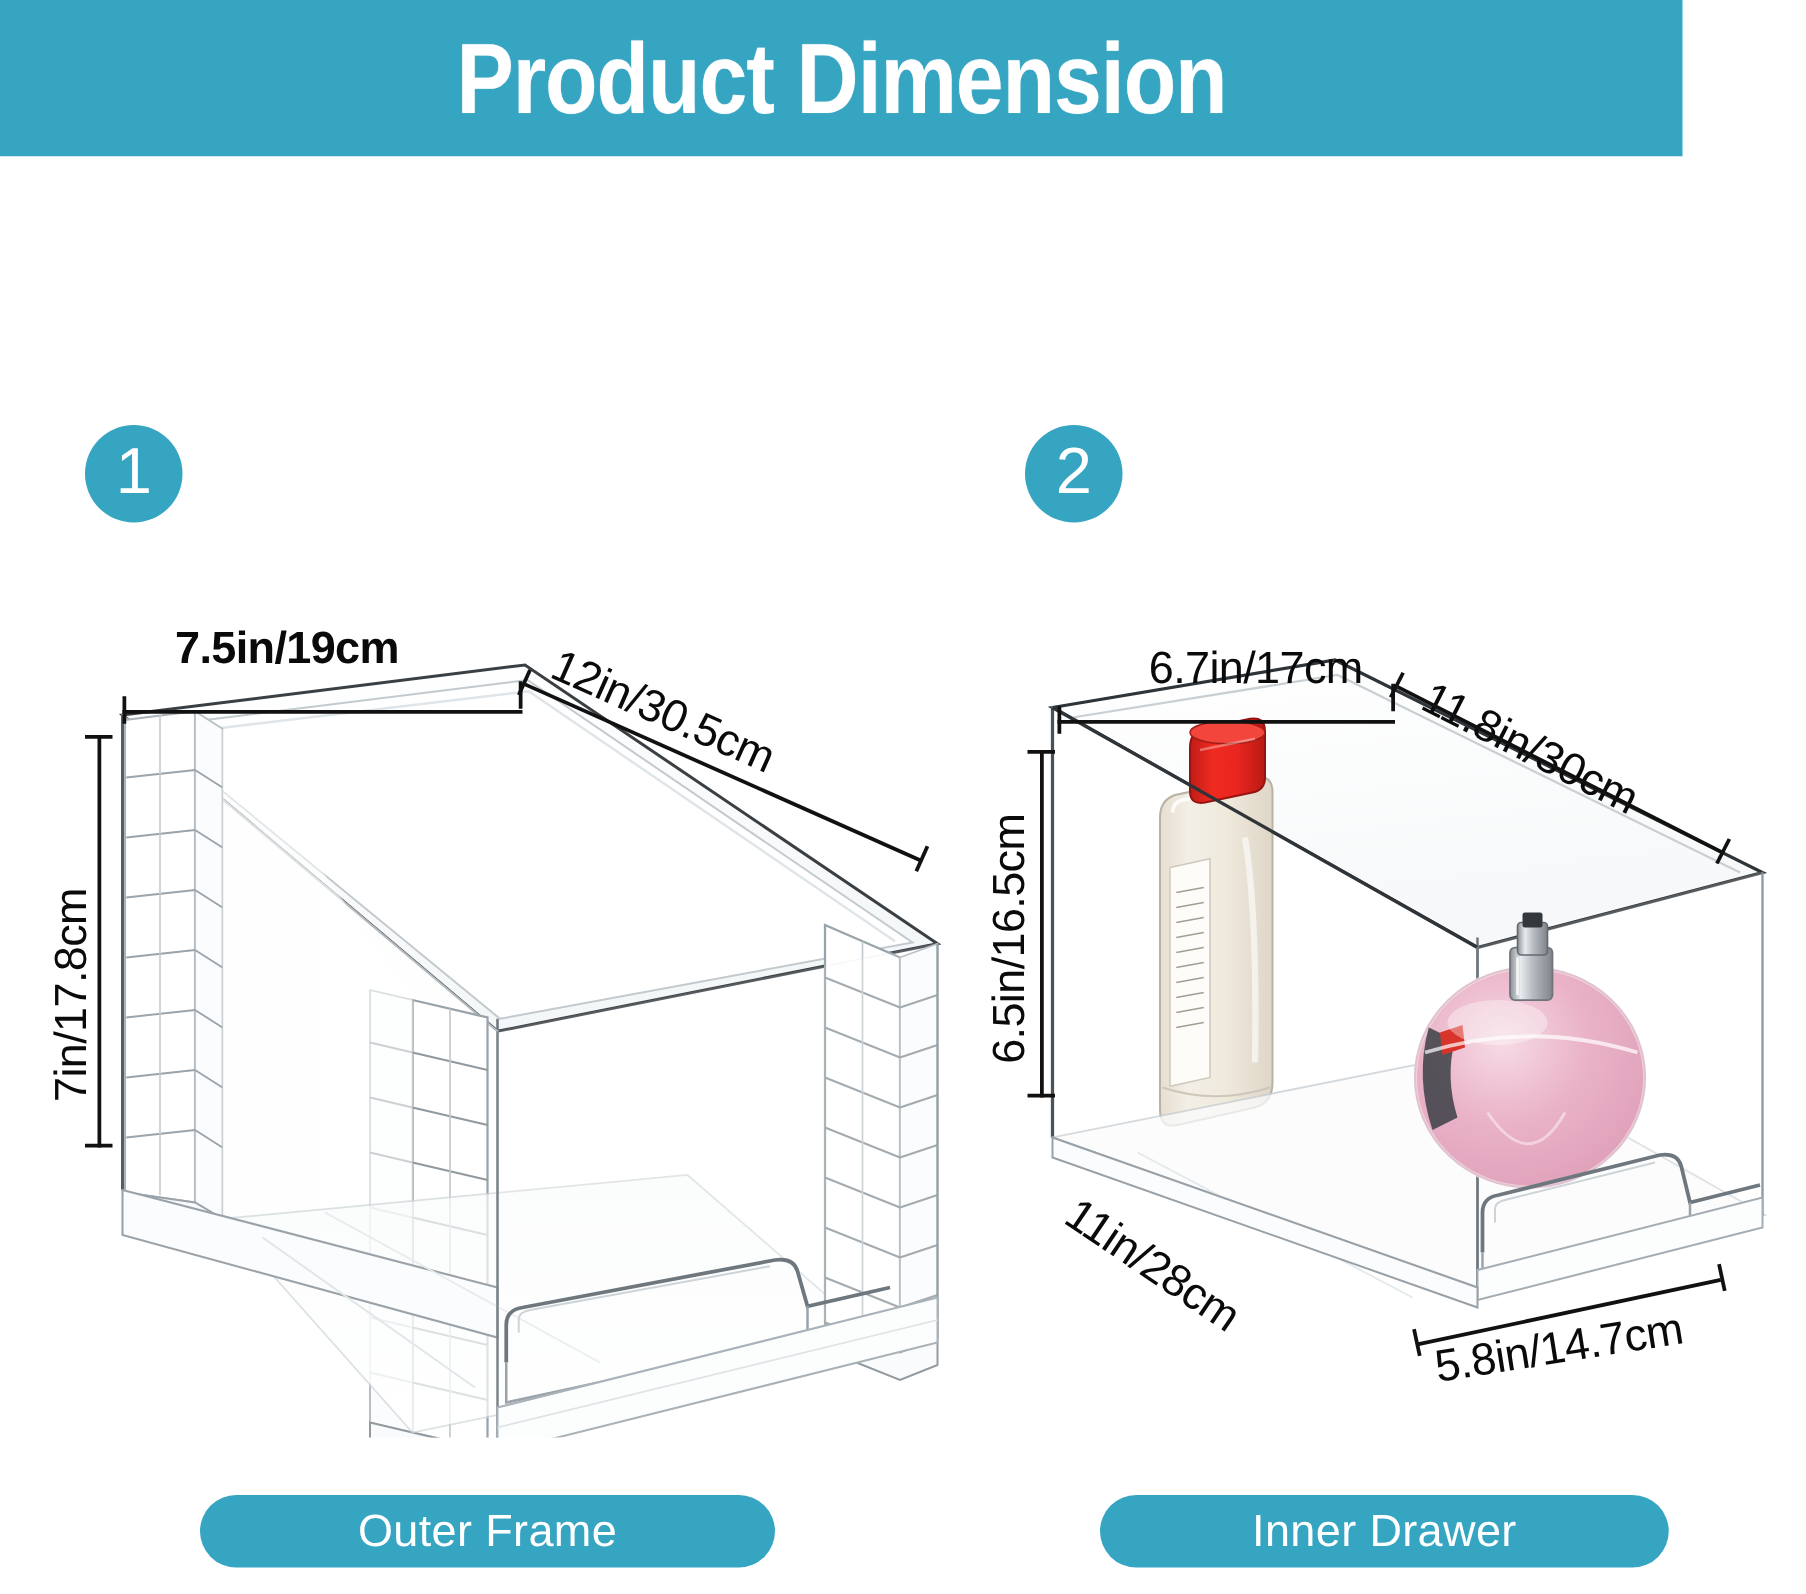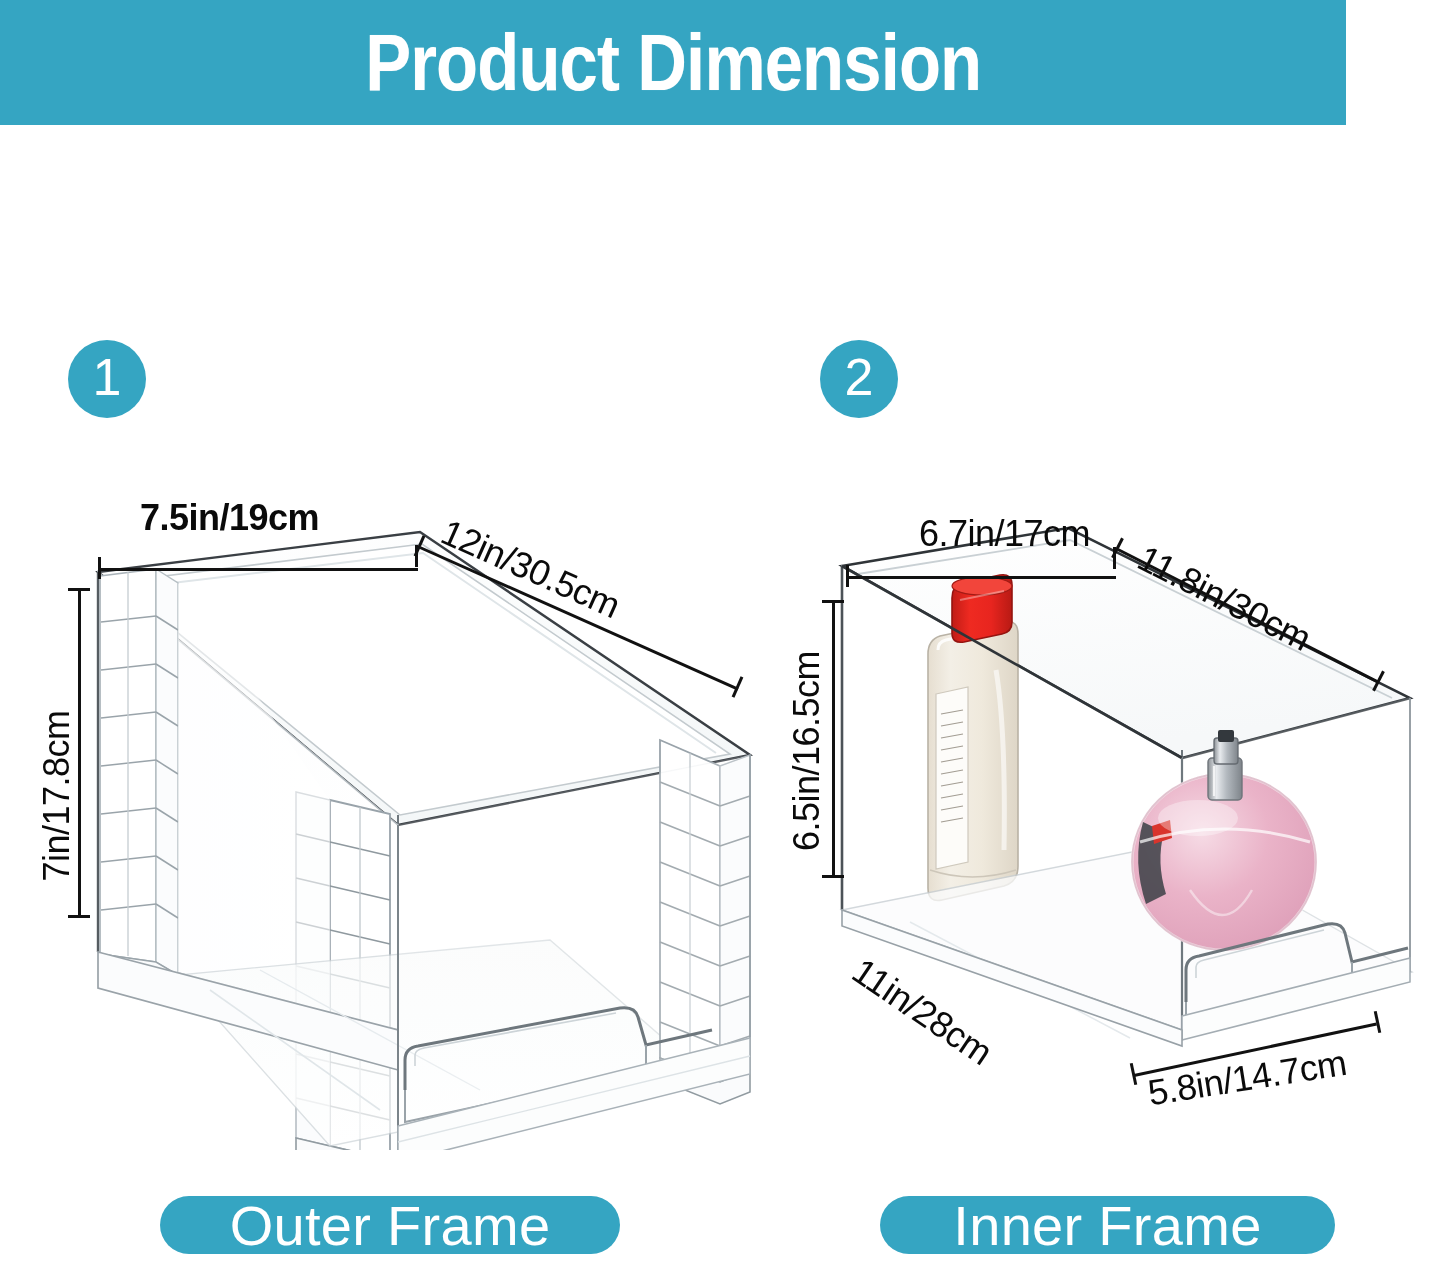--- a/index.html
+++ b/index.html
@@ -42,21 +42,21 @@
   #badge-1{left:68px;top:340px;}
   #badge-2{left:820px;top:340px;}
 
   
   .pill{
     position:absolute;
     height:58px;border-radius:40px;
     background:#35a5c2;
     color:#ffffff;
     display:flex;align-items:center;justify-content:center;
-    font-size:56px;font-weight:400;letter-spacing:.3px;
+    font-size:36px;font-weight:400;letter-spacing:.3px;
     white-space:nowrap;
   }
   #pill-outer{left:160px;top:1196px;width:460px;}
   #pill-inner{left:880px;top:1196px;width:455px;}
 
   
   .dim{
     position:absolute;
     font-size:36px;
     color:#0a0a0a;
@@ -381,14 +381,14 @@
 
 <div class="dim" style="left:1145px;top:1073px;transform:rotate(-9deg);transform-origin:left top;">5.8in/14.7cm</div>
 <div class="rot-rule" style="left:1134px;top:1074px;width:248px;transform:rotate(-12deg);"></div>
 <div class="rot-tick" style="left:1132px;top:1063px;transform:rotate(-12deg);"></div>
 <div class="rot-tick" style="left:1376px;top:1011px;transform:rotate(-12deg);"></div>
 
 <div class="pill" id="pill-outer">
   <span>Outer Frame</span>
 </div>
 <div class="pill" id="pill-inner">
-  <span>Inner Frame</span>
+  <span>Inner Drawer</span>
 </div>
 
 </body></html>

